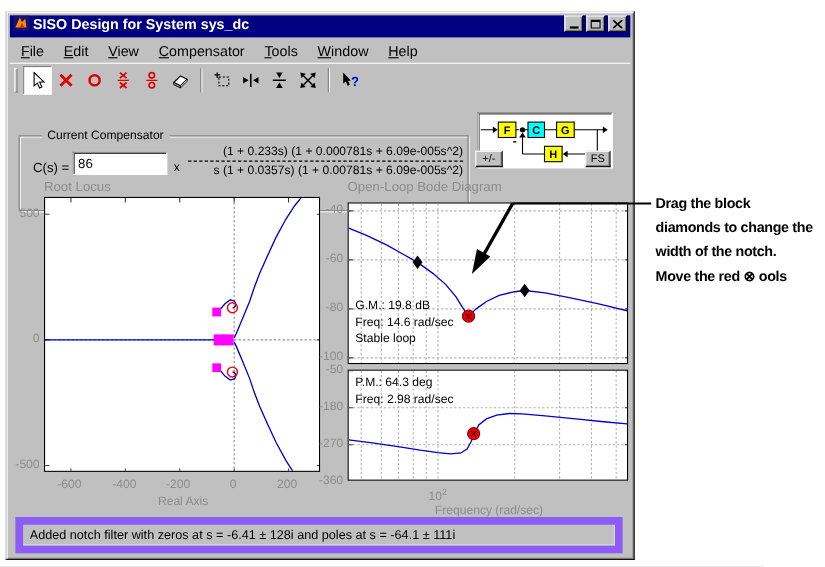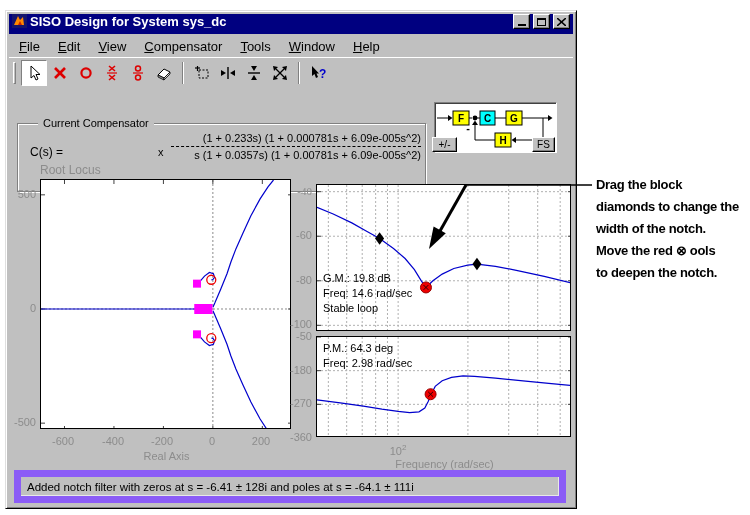--- a/index.html
+++ b/index.html
@@ -185,20 +185,21 @@
         <svg width="16" height="16">
           <path d="M2,1 L2,11 L4.5,9 L6,13 L8,12 L6.5,8.5 L9,8.5 Z" fill="#000"></path>
           <text x="9" y="13" font-size="12" font-weight="bold" fill="#0000cc">?</text>
         </svg>
       </span>
     </div>
 
     <div class="groupbox">
       <span class="group-label">Current Compensator</span>
       <span class="cs-label">C(s) =</span>
+      <input class="gain-input" value="86" style="">
       <span class="times-label">x</span>
       <div class="fraction">
         <div>(1 + 0.233s) (1 + 0.000781s + 6.09e-005s^2)</div>
         <div class="frac-divider"></div>
         <div>s (1 + 0.0357s) (1 + 0.00781s + 6.09e-005s^2)</div>
       </div>
     </div>
 
     <div class="bd-panel">
       <svg width="121" height="49">
@@ -269,20 +270,21 @@
     <span class="tick-label yr" style="left:0px; top:177px; width:30px;">500</span>
     <span class="tick-label yr" style="left:0px; top:291px; width:30px;">0</span>
     <span class="tick-label yr" style="left:0px; top:405px; width:30px;">-500</span>
     <span class="tick-label xc" style="left:37px; top:424px; width:40px;">-600</span>
     <span class="tick-label xc" style="left:87px; top:424px; width:40px;">-400</span>
     <span class="tick-label xc" style="left:136px; top:424px; width:40px;">-200</span>
     <span class="tick-label xc" style="left:186px; top:424px; width:40px;">0</span>
     <span class="tick-label xc" style="left:235px; top:424px; width:40px;">200</span>
     <div class="axis-label" style="left:34px; top:439px; width:253px;">Real Axis</div>
 
+    <div class="plot-title" style="left:310px; top:152px; width:257px;">Open-Loop Bode Diagram</div>
     <svg class="plot-svg" style="left:310px; top:173px;" width="255" height="147">
         <line x1="11.359090909090943" y1="0" x2="11.359090909090943" y2="147" stroke="#b0b0b0" stroke-dasharray="2,2"></line>
         <line x1="29.672727272727297" y1="0" x2="29.672727272727297" y2="147" stroke="#b0b0b0" stroke-dasharray="2,2"></line>
         <line x1="45.20454545454546" y1="0" x2="45.20454545454546" y2="147" stroke="#b0b0b0" stroke-dasharray="2,2"></line>
         <line x1="58.65000000000003" y1="0" x2="58.65000000000003" y2="147" stroke="#b0b0b0" stroke-dasharray="2,2"></line>
         <line x1="70.47272727272727" y1="0" x2="70.47272727272727" y2="147" stroke="#b0b0b0" stroke-dasharray="2,2"></line>
         <line x1="81.13636363636365" y1="0" x2="81.13636363636365" y2="147" stroke="#b0b0b0" stroke-dasharray="2,2"></line>
         <line x1="150.9136363636364" y1="0" x2="150.9136363636364" y2="147" stroke="#b0b0b0" stroke-dasharray="2,2"></line>
         <line x1="191.71363636363634" y1="0" x2="191.71363636363634" y2="147" stroke="#b0b0b0" stroke-dasharray="2,2"></line>
         <line x1="220.69090909090906" y1="0" x2="220.69090909090906" y2="147" stroke="#b0b0b0" stroke-dasharray="2,2"></line>
@@ -299,21 +301,21 @@
         <line x1="255" y1="95.77272727272727" x2="251" y2="95.77272727272727" stroke="#404040"></line>
         <line x1="0" y1="140.3181818181818" x2="4" y2="140.3181818181818" stroke="#404040"></line>
         <line x1="255" y1="140.3181818181818" x2="251" y2="140.3181818181818" stroke="#404040"></line>
         <polyline points="0.0,22.3 16.2,29.0 34.8,37.9 48.7,45.7 62.6,53.5 76.5,63.5 88.1,73.5 97.4,84.6 104.3,95.8 109.0,102.5 115.9,95.8 125.2,89.1 136.8,83.5 150.7,80.2 160.0,79.1 178.5,81.3 201.7,85.8 227.2,91.3 255.0,98.0" fill="none" stroke="#0000cc" stroke-width="1.2"></polyline>
         <polygon points="62.59090909090909,47.25454545454545 67.0909090909091,53.45454545454545 62.59090909090909,59.654545454545456 58.09090909090909,53.45454545454545" fill="#000000"></polygon>
         <polygon points="159.95454545454544,72.86818181818182 164.45454545454544,79.06818181818183 159.95454545454544,85.26818181818183 155.45454545454544,79.06818181818183" fill="#000000"></polygon>
         <circle cx="108.9545454545455" cy="102.45454545454545" r="5.5" fill="#ee0000" stroke="#990000"></circle>
         <line x1="106.5345454545455" y1="100.03454545454545" x2="111.3745454545455" y2="104.87454545454545" stroke="#330000" stroke-width="1"></line>
         <line x1="106.5345454545455" y1="104.87454545454545" x2="111.3745454545455" y2="100.03454545454545" stroke="#330000" stroke-width="1"></line>
       </svg>
-    <span class="tick-label yr" style="left:272px; top:174px; width:34px;font-family:Liberation Serif, serif;">-40</span>
+    <span class="tick-label yr" style="left:272px; top:174px; width:34px;">-40</span>
     <span class="tick-label yr" style="left:272px; top:218px; width:34px;">-60</span>
     <span class="tick-label yr" style="left:272px; top:263px; width:34px;">-80</span>
     <span class="tick-label yr" style="left:272px; top:307px; width:34px;">-100</span>
     <div class="readout" style="left:317px; top:260px;">
       <div>G.M.: 19.8 dB</div>
       <div>Freq: 14.6 rad/sec</div>
       <div>Stable loop</div>
     </div>
 
     <svg class="plot-svg" style="left:310px; top:325px;" width="255" height="101">
@@ -356,21 +358,20 @@
     <div class="statusbox">
       <span>Added notch filter with zeros at s = -6.41 ± 128i and poles at s = -64.1 ± 111i</span>
     </div>
   </div>
 
   <div class="callout-text">
     <div>Drag the block</div>
     <div>diamonds to change the</div>
     <div>width of the notch.</div>
     <div>Move the red ⊗ ools</div>
-    <div>to deepen the notch.</div>
   </div>
 
   <svg class="overlay" width="750" height="515">
     <line x1="592" y1="185" x2="466" y2="185" stroke="#000" stroke-width="1.6"></line>
     <line x1="466" y1="185" x2="440" y2="231" stroke="#000" stroke-width="3"></line>
     <polygon points="429,249 445.8,233.2 433.6,226.4" fill="#000"></polygon>
   </svg>
 
 </div>
 

